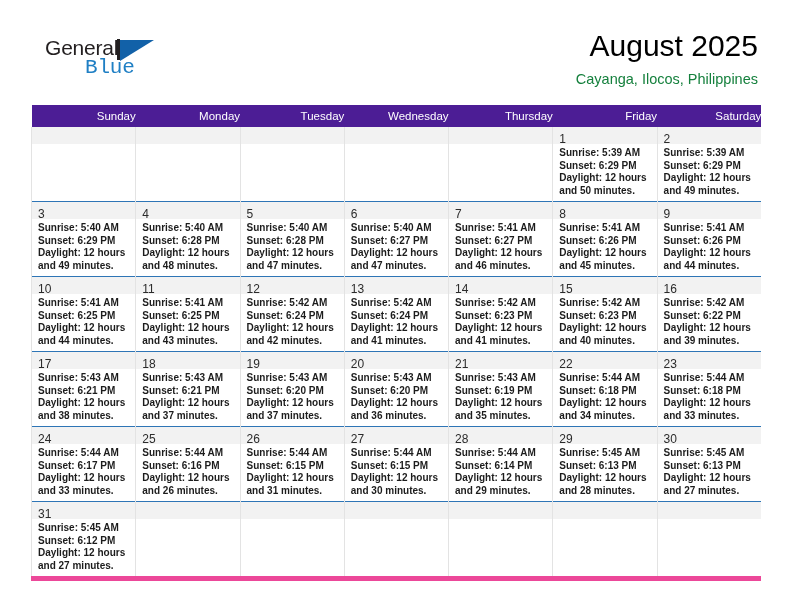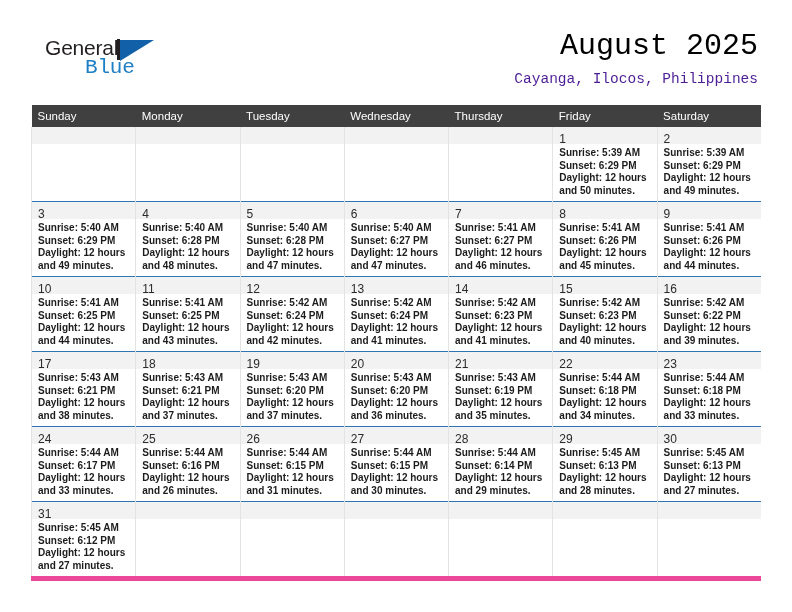--- a/index.html
+++ b/index.html
@@ -65,57 +65,56 @@
     width: 3px;
     height: 21px;
     background: #231f20;
   }
 
   .title-block {
     position: absolute;
     right: 34px;
     top: 28px;
     text-align: right;
-    font-family: Liberation Mono, monospace;
   }
   .cal-title {
     font-size: 30px;
     font-weight: normal;
     color: #000;
     line-height: 36px;
     white-space: nowrap;
   }
   .cal-subtitle {
     font-size: 14.5px;
-    color: #4c1d95;
+    color: #15803d;
     line-height: 22px;
     margin-top: 4px;
     white-space: nowrap;
   }
 
   
   .cal-wrap {
     position: absolute;
     left: 31px;
     top: 105px;
     width: 730px;
   }
   table.cal {
     border-collapse: collapse;
     table-layout: fixed;
     width: 730px;
   }
   table.cal col { width: 104.28px; }
 
   thead th {
-    background: #404040;
+    background: #4c1d95;
     color: #ffffff;
     font-size: 11.5px;
     font-weight: normal;
-    text-align: left;
+    text-align: right;
     padding: 5px 0 5px 6px;
     height: 10px;
     border: none;
   }
 
   tbody td {
     vertical-align: top;
     padding: 0;
     border: none;
     border-top: 1.4px solid #2e75b6;

